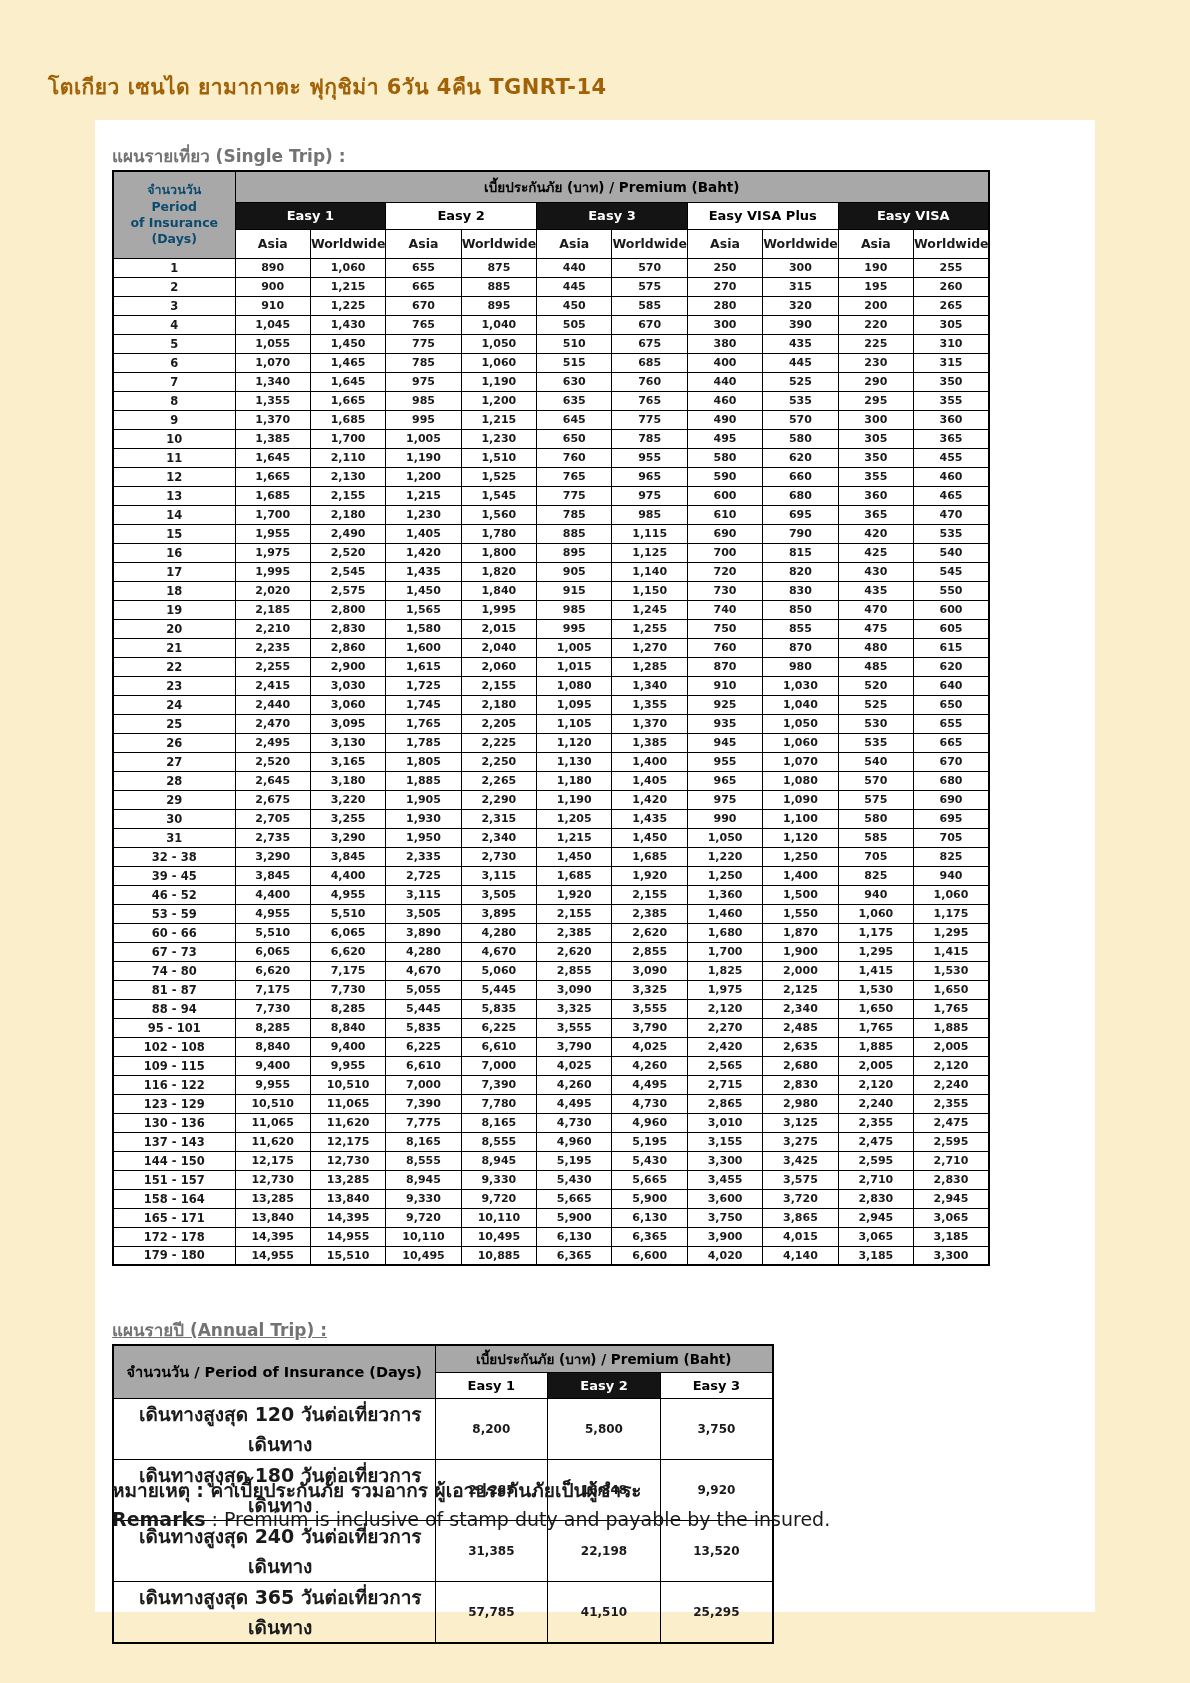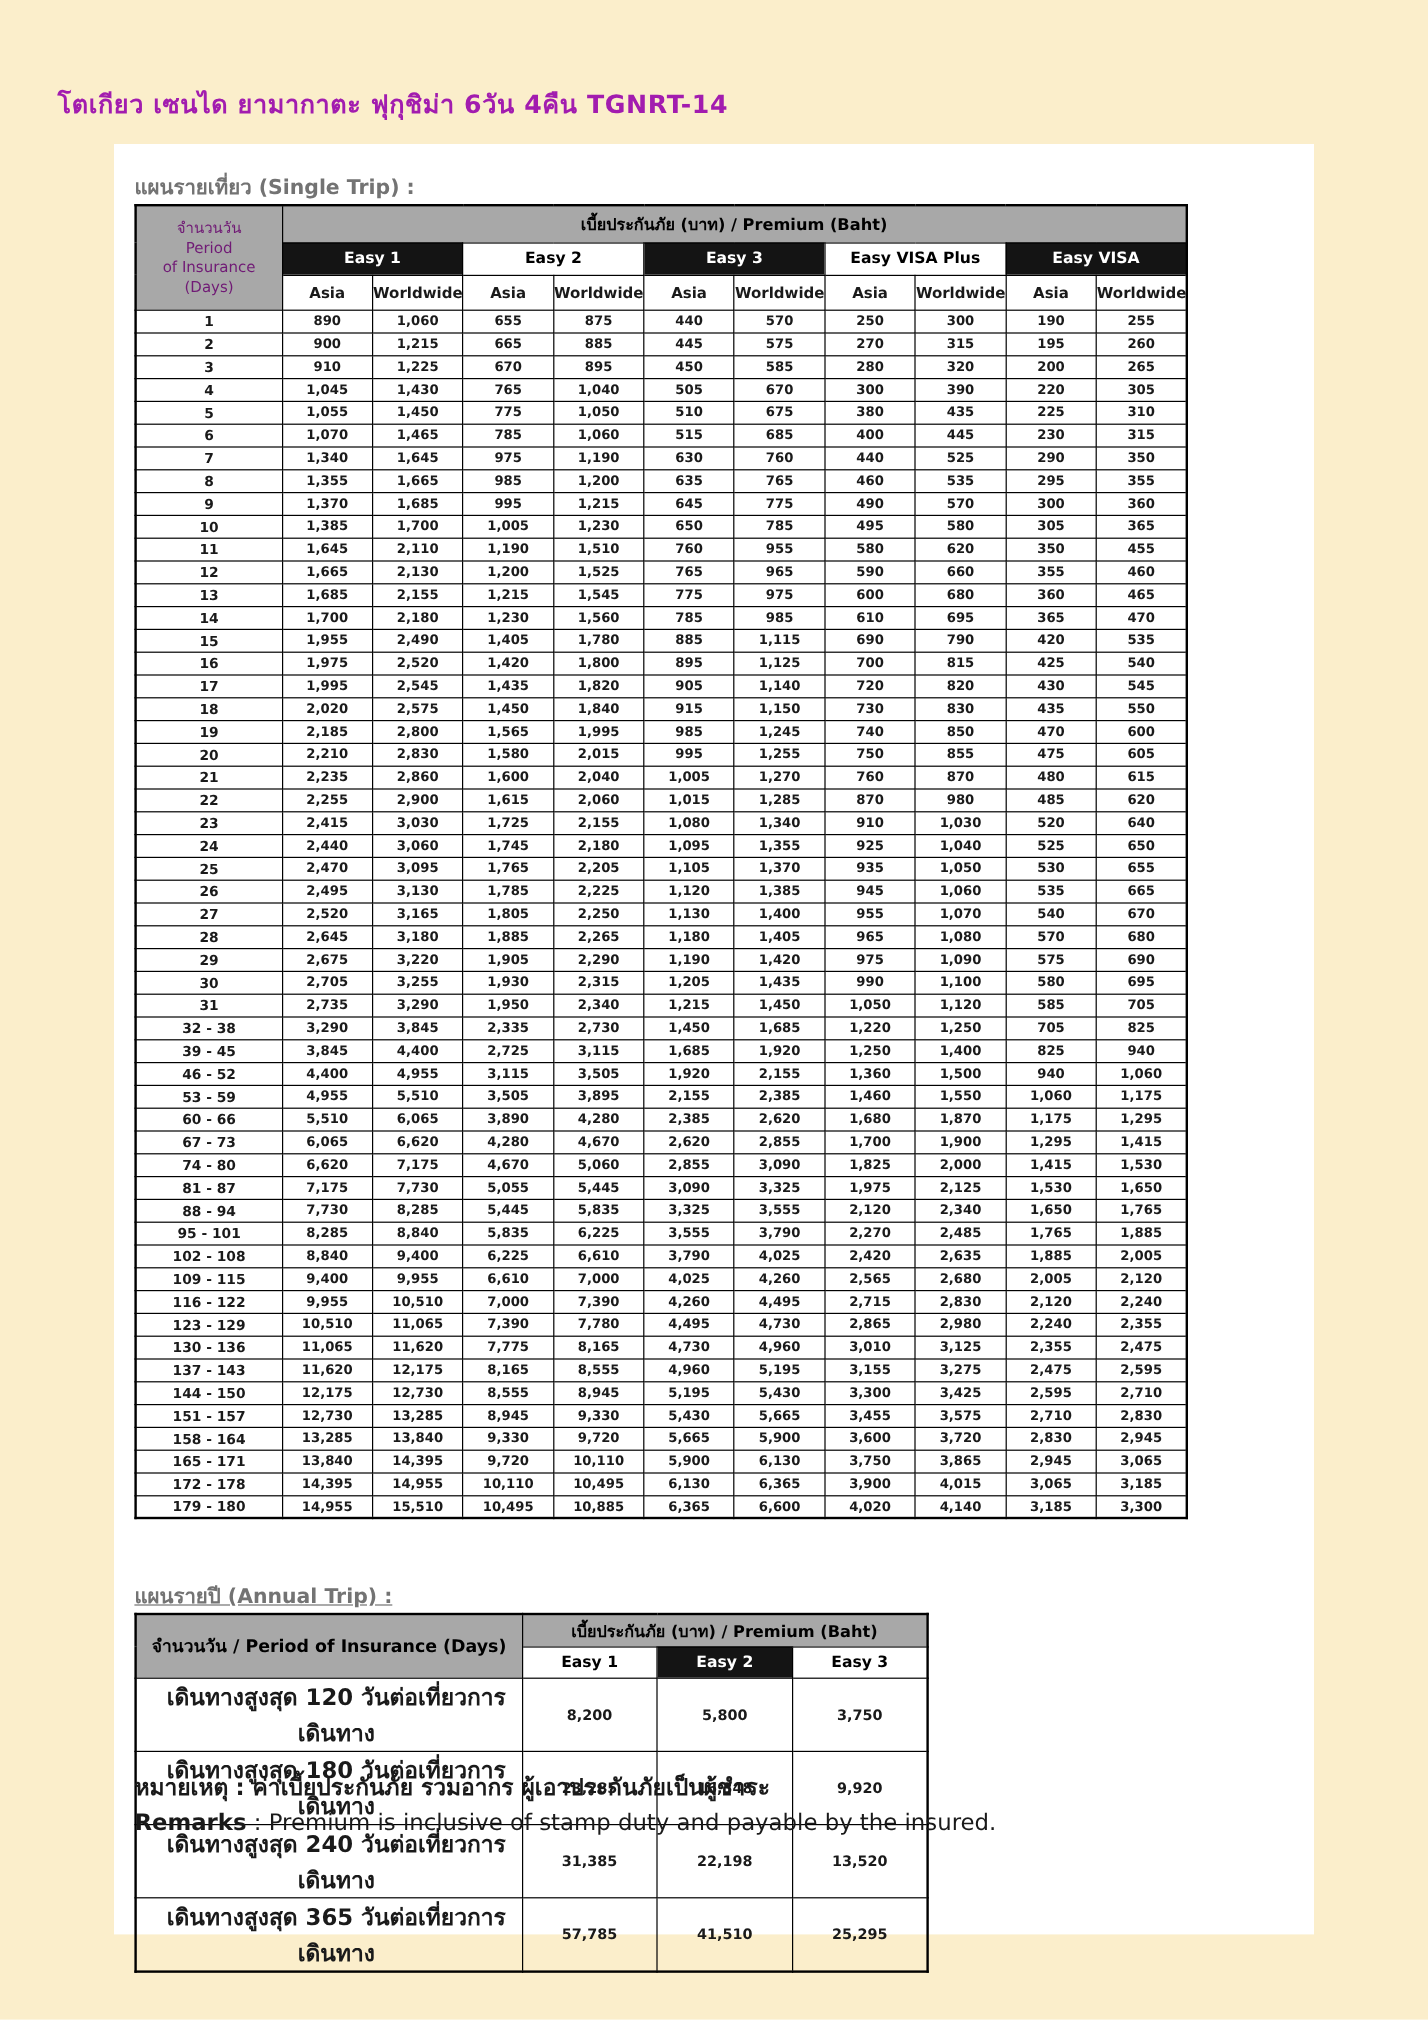--- a/index.html
+++ b/index.html
@@ -6,21 +6,21 @@
   html,body { margin:0; padding:0; }
   body {
     width:1190px; height:1683px;
     background:#fbeecb;
     font-family:"DejaVu Sans", "Liberation Sans", sans-serif;
     color:#1a1a1a;
     position:relative;
   }
   .page-title {
     position:absolute; left:48px; top:70px;
-    font-size:21px; font-weight:600; color:#a21caf;
+    font-size:21px; font-weight:600; color:#a16207;
     letter-spacing:0.5px;
   }
   .panel {
     position:absolute; left:95px; top:120px;
     width:1000px; height:1492px;
     background:#ffffff;
   }
   .section-heading {
     font-size:17px; font-weight:700; color:#737373;
     margin:0;
@@ -35,21 +35,21 @@
     position:absolute; left:17px; top:50px;
     width:878px;
     border:2px solid #000;
   }
   .st-table td { border:1px solid #000; padding:0; text-align:center; vertical-align:middle; }
   .col-days { width:122px; }
   .band {
     background:#a8a8a8; font-weight:700; font-size:13.5px; height:31px; color:#000;
   }
   .days-head {
-    background:#a8a8a8; font-weight:400; font-size:12.5px; line-height:1.3; color:#701a75;
+    background:#a8a8a8; font-weight:700; font-size:12.5px; line-height:1.3; color:#0c4a6e;
   }
   .plan-cell { height:27px; font-weight:700; font-size:13px; }
   .plan-dark { background:#141414; color:#ffffff; }
   .plan-light { background:#ffffff; color:#000; }
   .region-cell { height:29px; font-weight:700; font-size:12.5px; background:#fff; }
   .st-table tbody td { height:19px; font-size:11px; font-weight:700; }
   .st-table tbody td.period-cell { font-size:11.5px; }
 
   
   .at-table {

